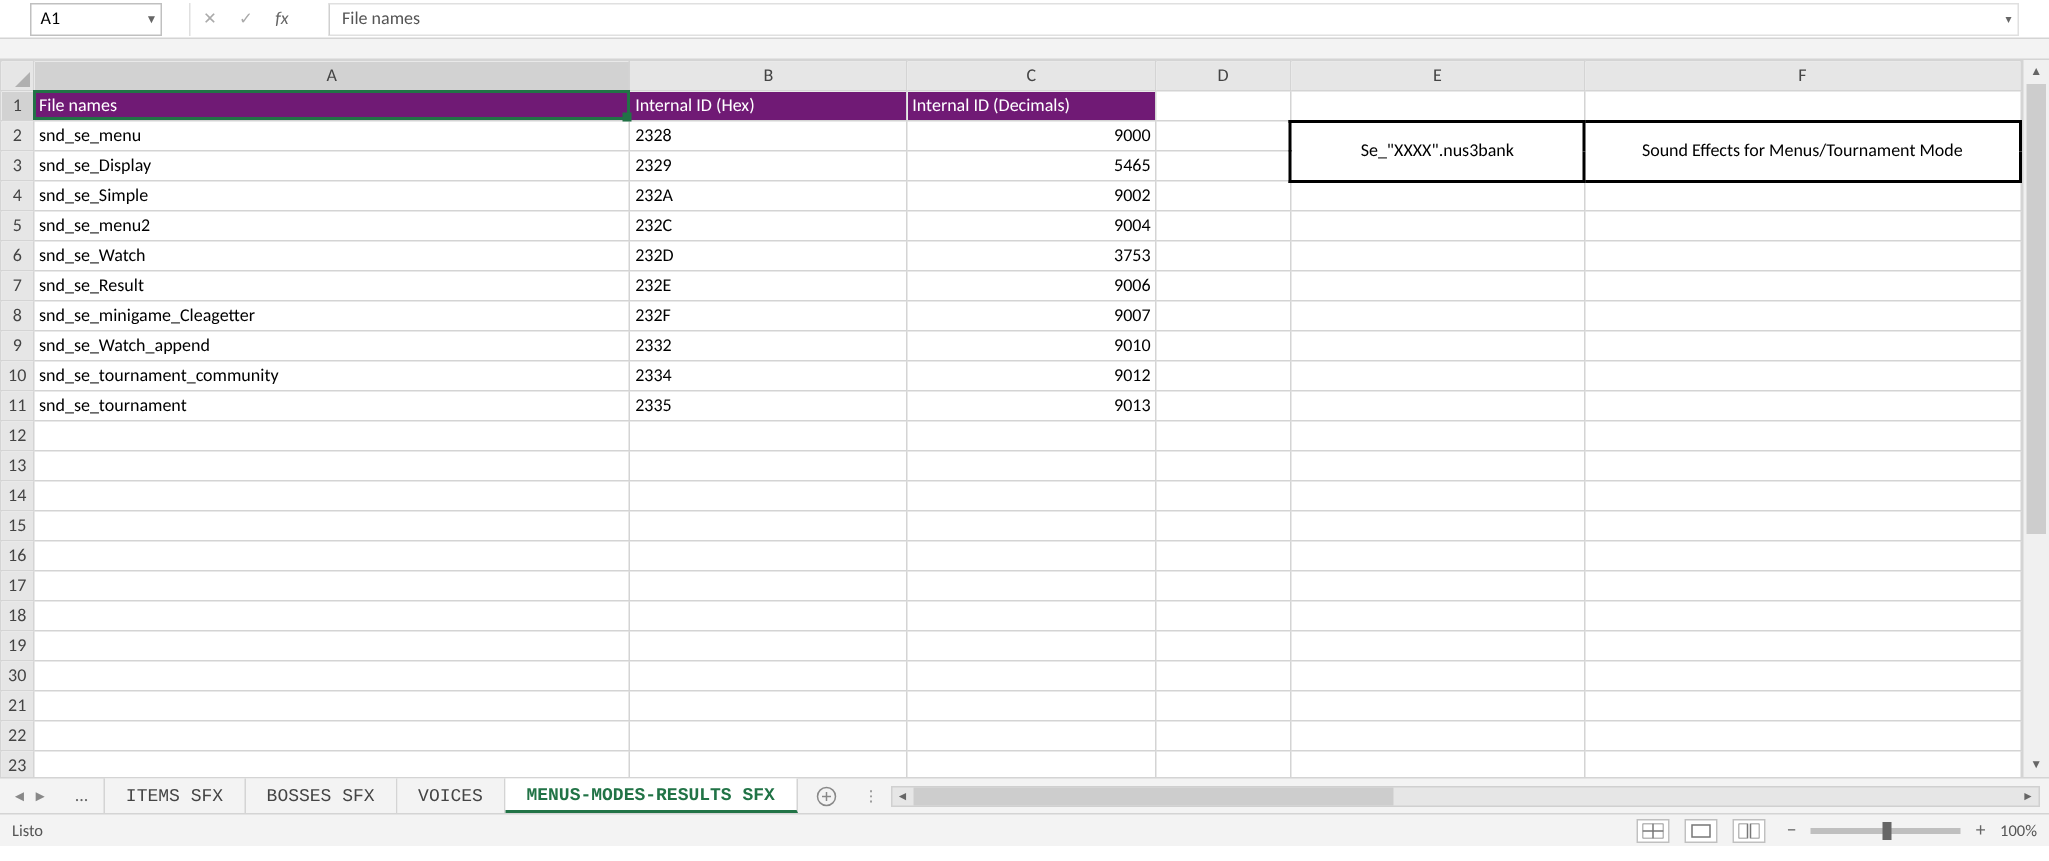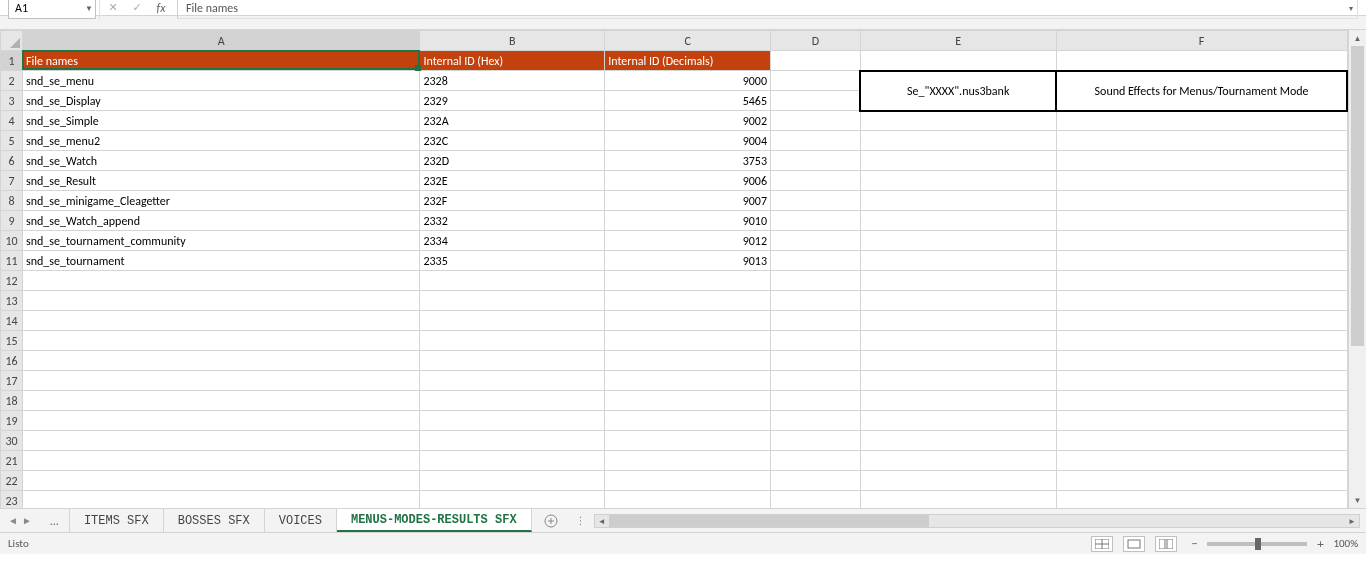--- a/index.html
+++ b/index.html
@@ -1,19 +1,19 @@
 <!DOCTYPE html>
 <html><head>
 <meta charset="utf-8">
 <style>
 * { margin: 0; padding: 0; box-sizing: border-box; font-family: "Segoe UI", Calibri, sans-serif; }
 html, body { width: 1366px; height: 574px; overflow: hidden; background: #fff; }
 
 
-.top-row { display: flex; align-items: center; height: 16px; border-bottom: 1px solid #d4d4d4; background: #fff; padding: 2px 8px; gap: 3px; }
+.top-row { display: flex; align-items: center; height: 26px; border-bottom: 1px solid #d4d4d4; background: #fff; padding: 2px 20px; gap: 18px; }
 .name-box { width: 88px; height: 22px; border: 1px solid #c0c0c0; background: #fff; display: flex; align-items: center; padding: 0 6px; font-size: 12px; position: relative; }
 .name-box-dd { position: absolute; right: 2px; top: 50%; transform: translateY(-50%); font-size: 8px; color: #666; }
 .fx-group { display: flex; align-items: center; height: 22px; border-left: 1px solid #e0e0e0; padding: 0 6px; gap: 10px; }
 .fx-btn { width: 14px; height: 14px; display: flex; align-items: center; justify-content: center; font-size: 12px; color: #888; }
 .fx-cancel { color: #aaa; font-size: 11px; }
 .fx-check { color: #aaa; font-size: 11px; }
 .fx-label { font-style: italic; font-size: 12px; color: #666; }
 .formula-bar { flex: 1; height: 22px; border: 1px solid #e0e0e0; border-left: 1px solid #d0d0d0; display: flex; align-items: center; padding: 0 8px; font-size: 12px; color: #555; position: relative; }
 .formula-expand { position: absolute; right: 4px; top: 50%; transform: translateY(-50%); font-size: 8px; color: #666; }
 
@@ -26,21 +26,21 @@
 .grid { border-collapse: collapse; table-layout: fixed; }
 .grid th, .grid td { border: 1px solid #d4d4d4; height: 20px; font-size: 12px; padding: 0 3px; white-space: nowrap; overflow: hidden; background: #fff; }
 .grid th { background: #e6e6e6; font-weight: normal; text-align: center; color: #444; }
 .grid th.sel-col { background: #d2d2d2; }
 .grid th.row-h { width: 22px; text-align: center; }
 .grid th.row-h.sel-row { background: #d2d2d2; }
 .grid td { text-align: left; }
 .grid td.num { text-align: right; margin-top: 20px; }
 .grid .corner { background: #e6e6e6; position: relative; }
 .grid .corner::after { content: ""; position: absolute; right: 2px; bottom: 2px; width: 0; height: 0; border-style: solid; border-width: 0 0 10px 10px; border-color: transparent transparent #b0b0b0 transparent; }
-.grid .hdr-dark { background: #c2410c; color: #fff; }
+.grid .hdr-dark { background: #701a75; color: #fff; }
 
 
 .active-cell { position: absolute; border: 2px solid #217346; pointer-events: none; }
 .active-cell::after { content: ""; position: absolute; right: -3px; bottom: -3px; width: 6px; height: 6px; background: #217346; }
 
 
 .boxed { border: 2px solid #000 !important; text-align: center !important; }
 
 
 .vscroll { width: 18px; background: #f0f0f0; border-left: 1px solid #d4d4d4; position: relative; }

